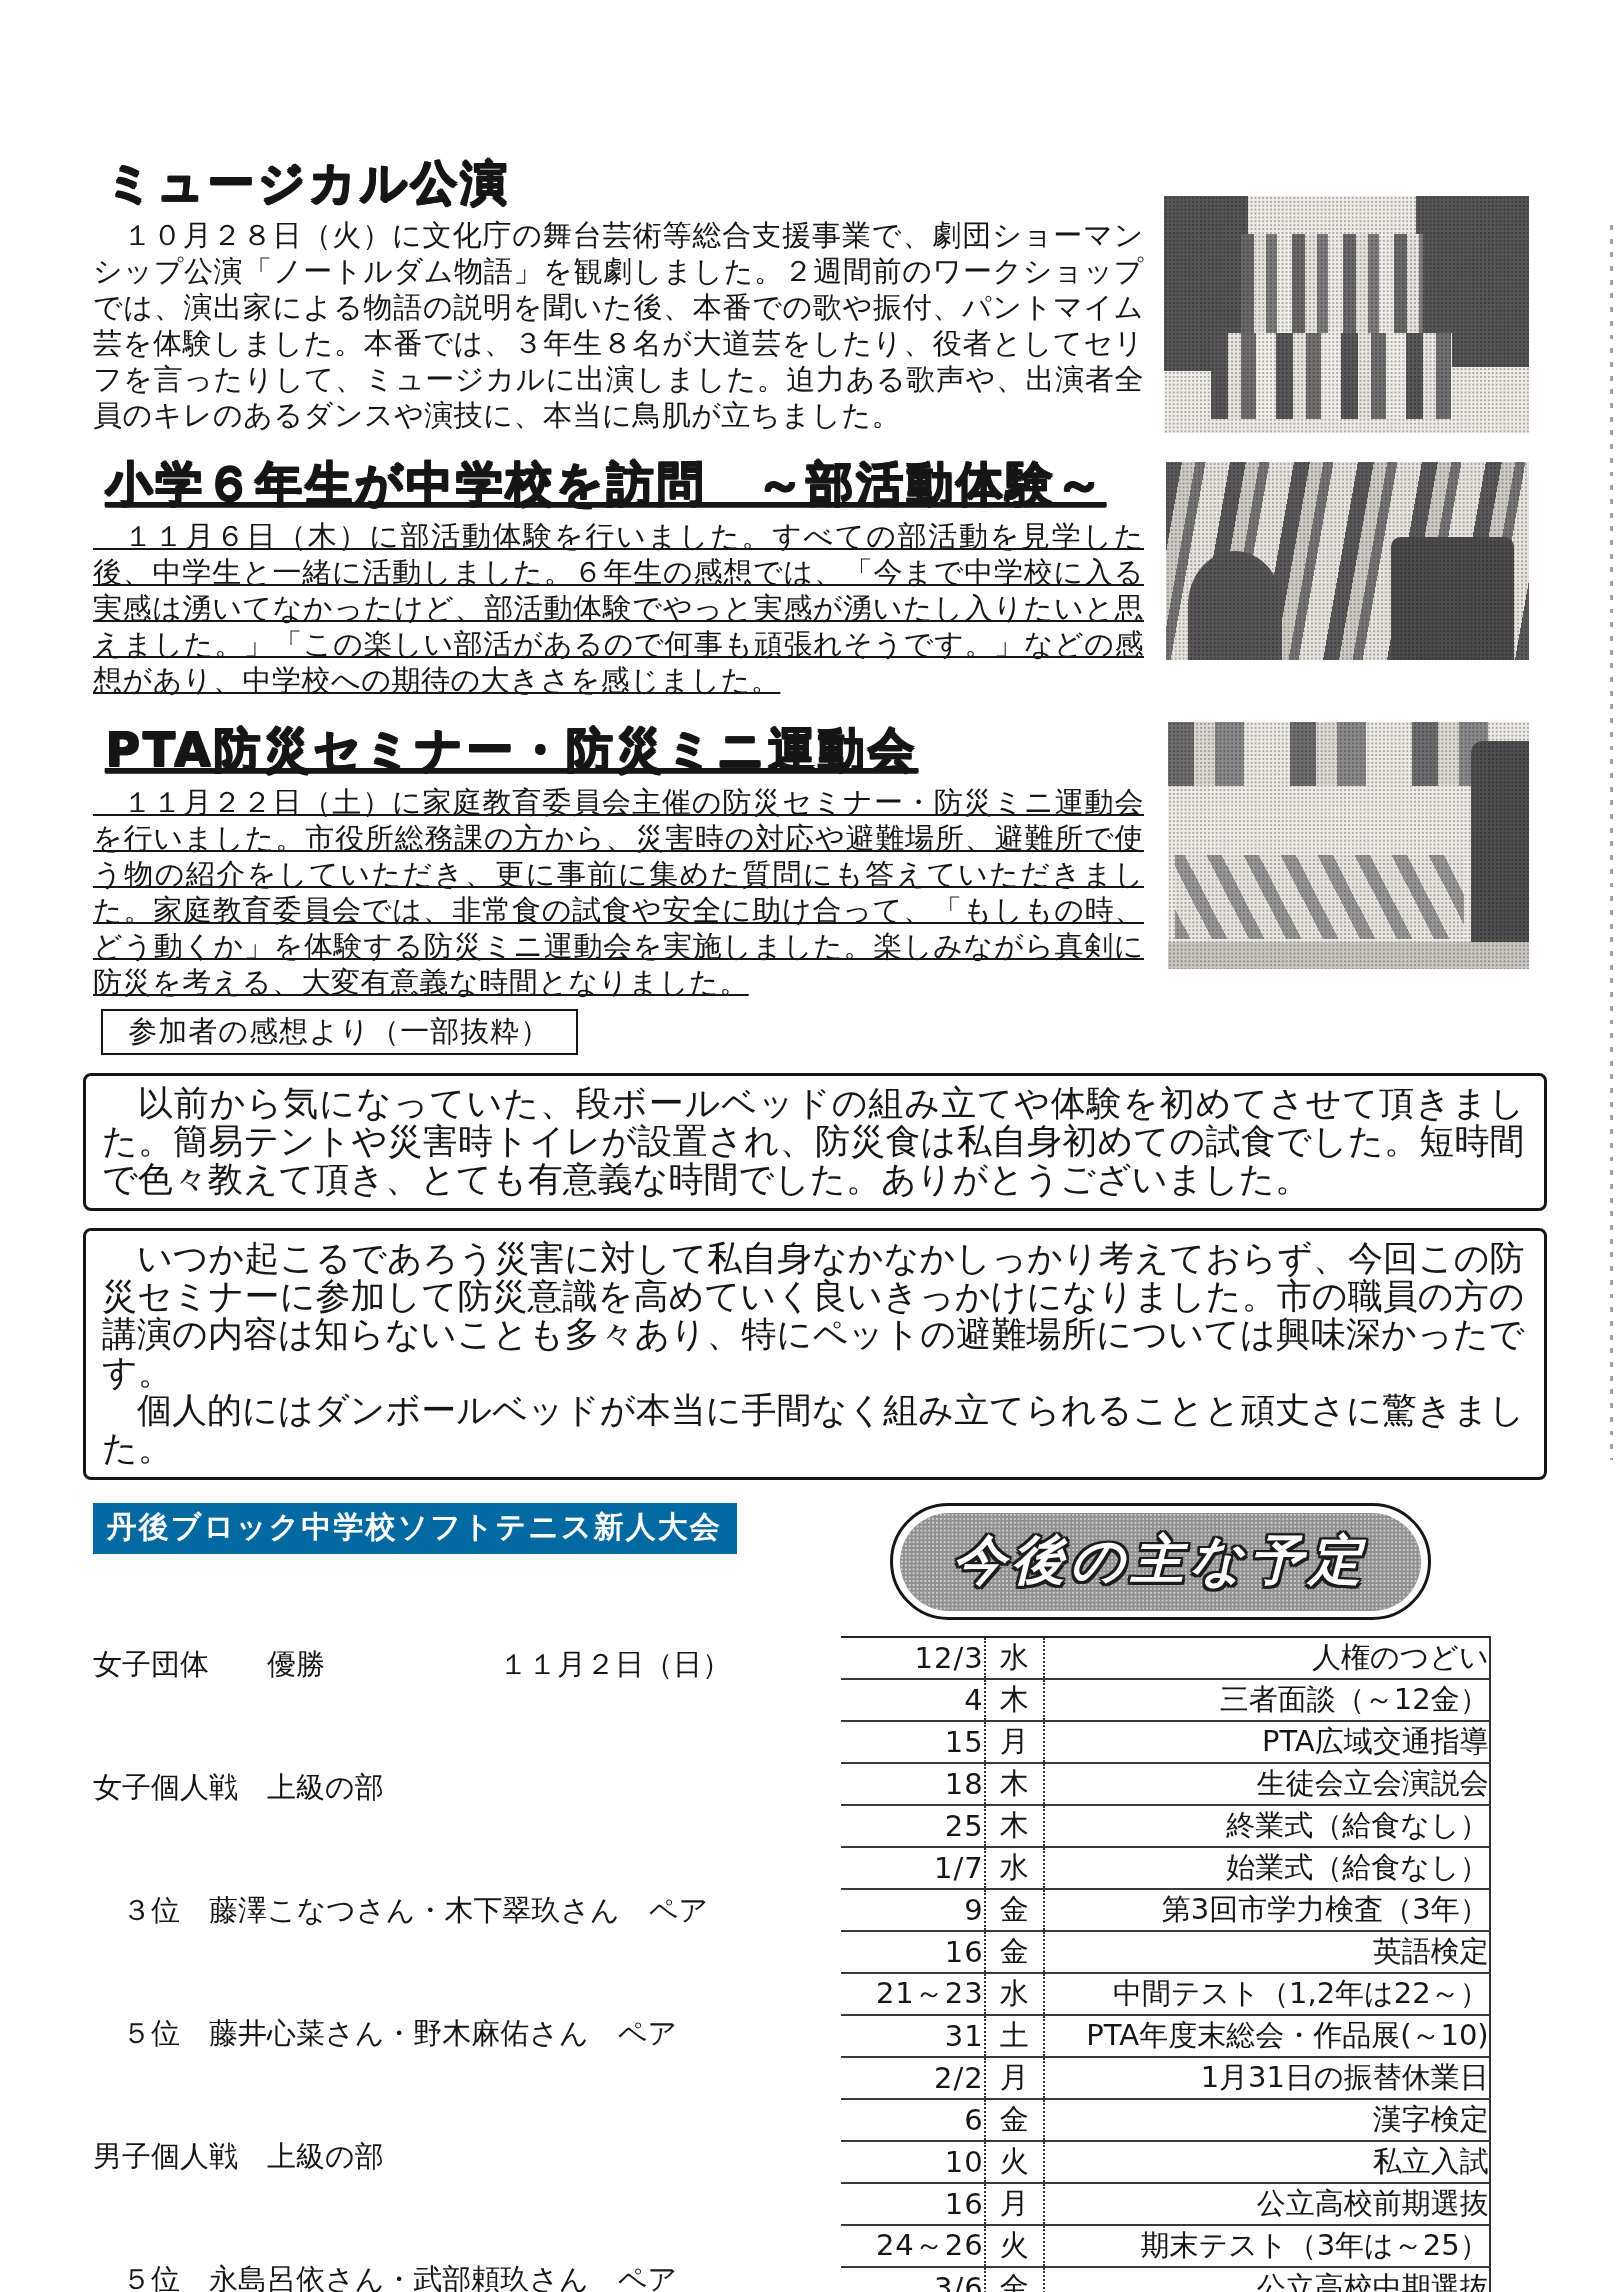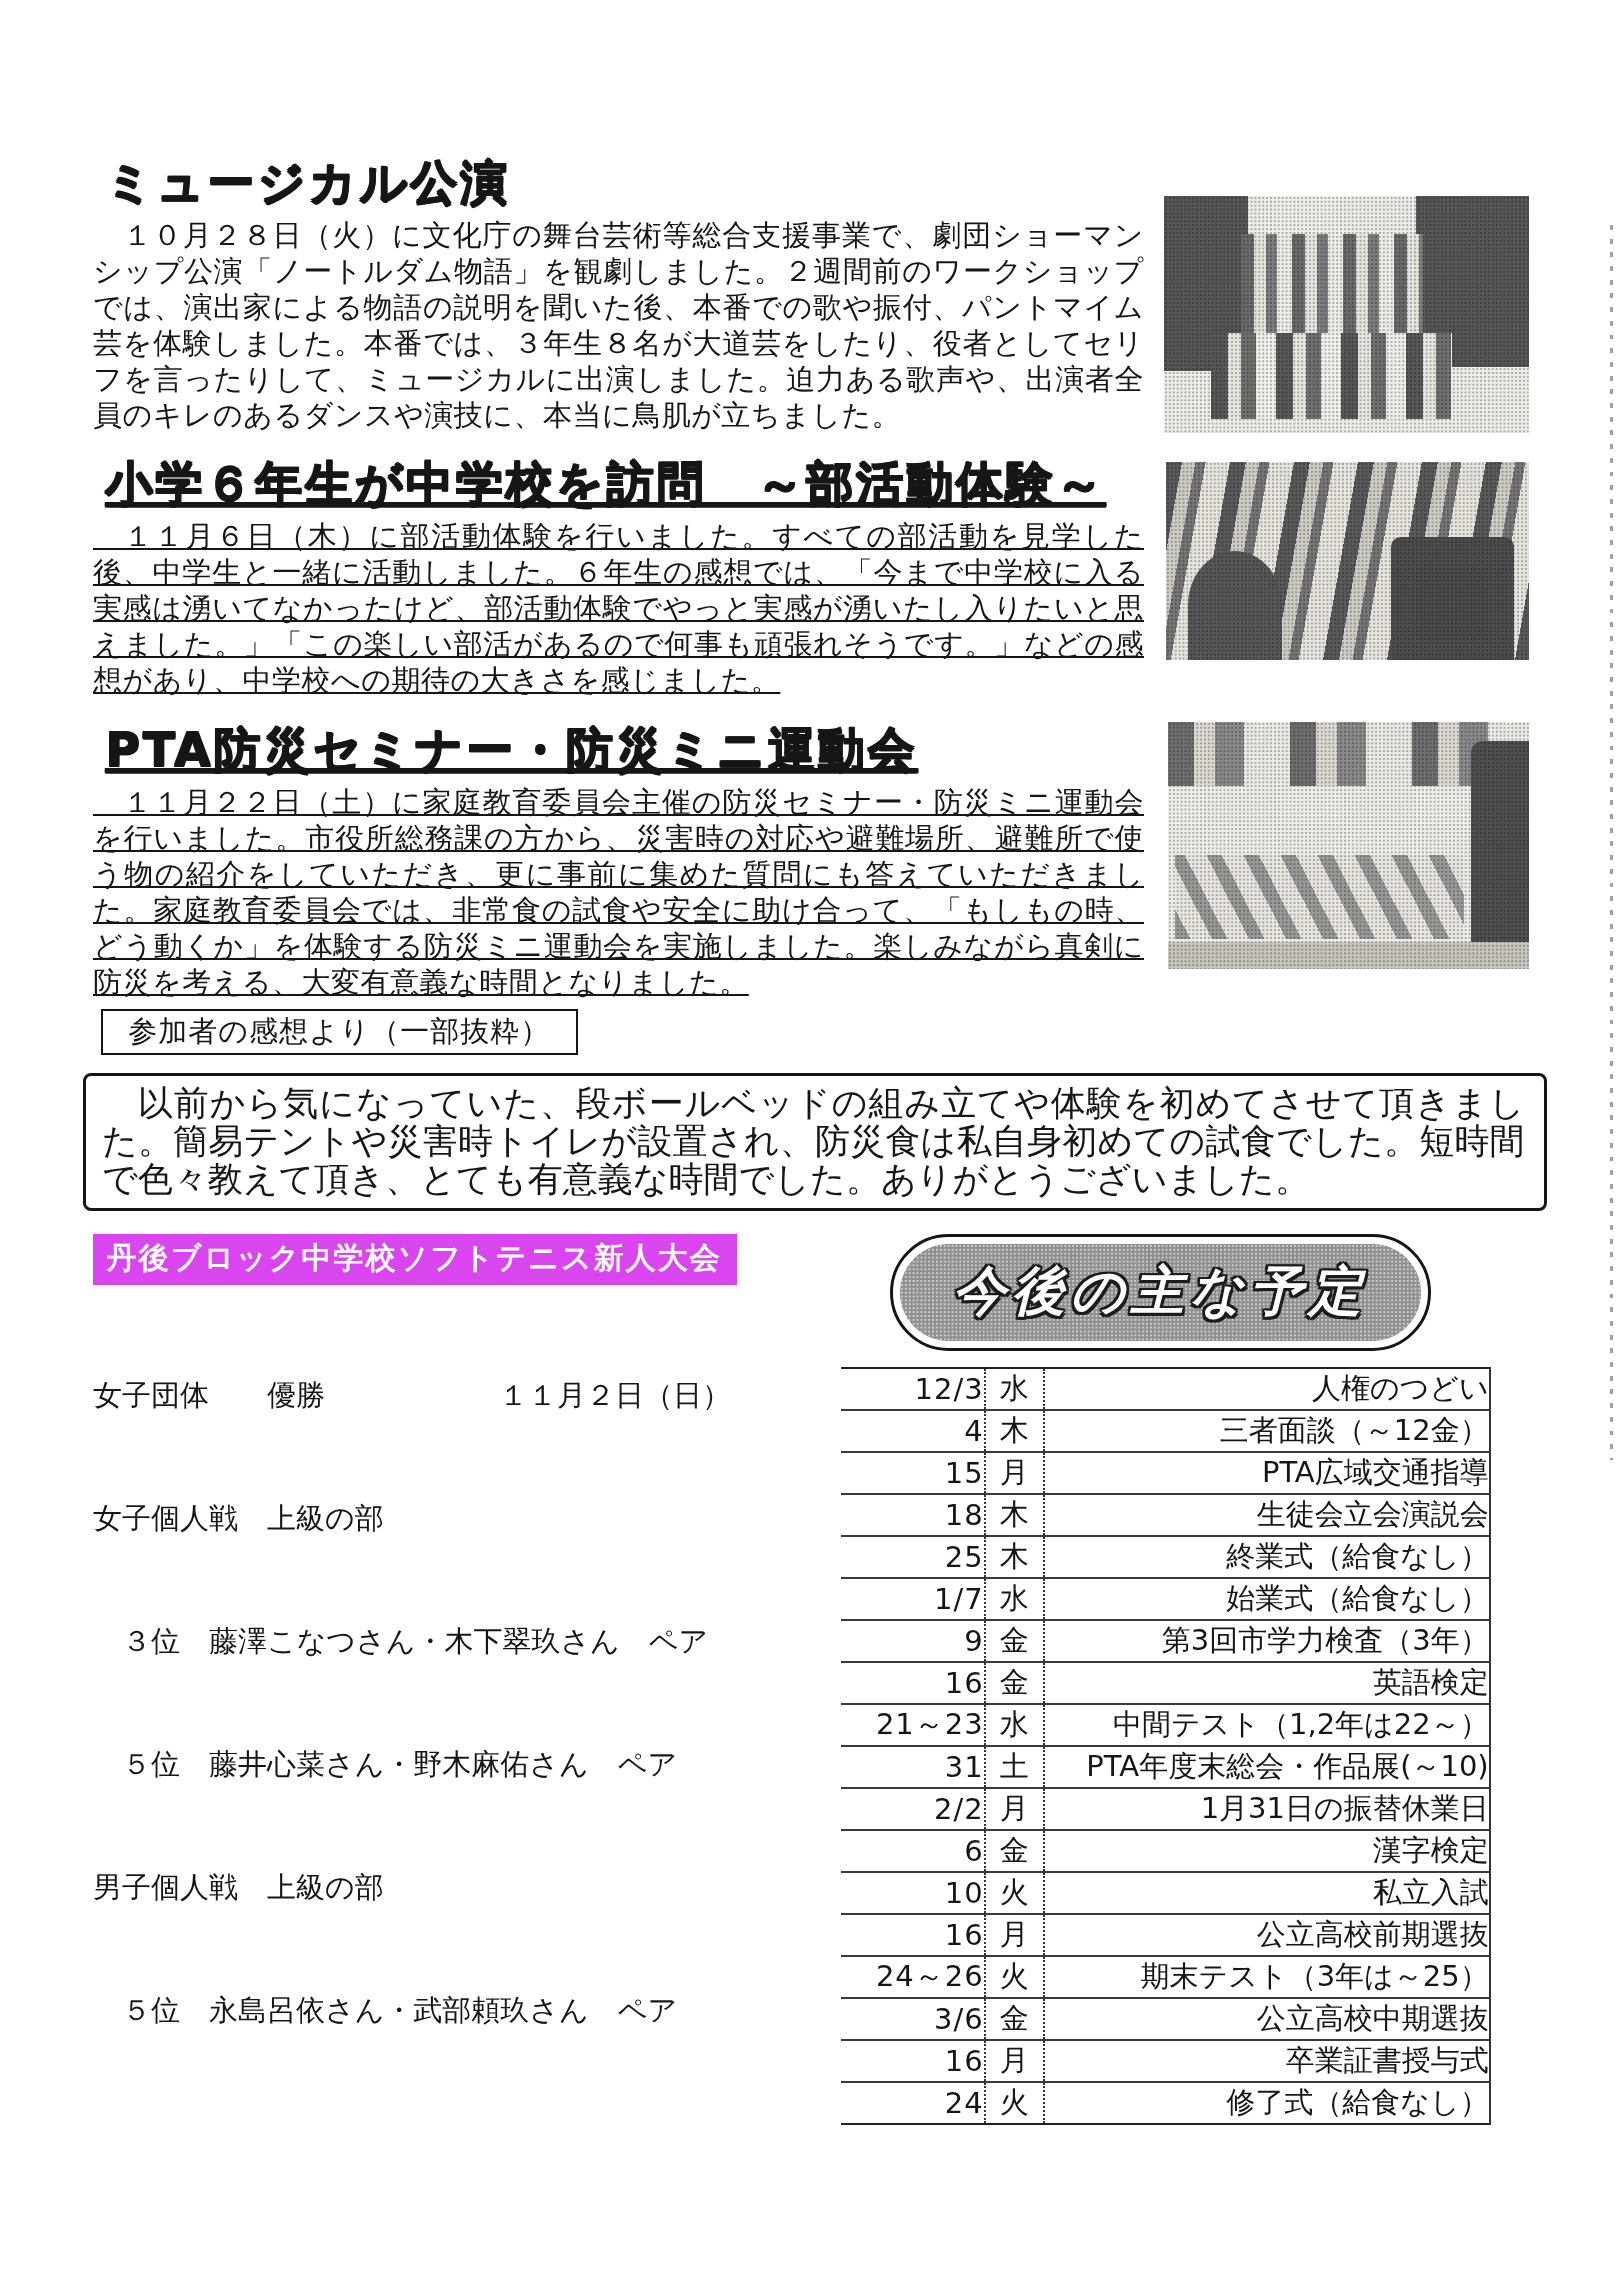--- a/index.html
+++ b/index.html
@@ -54,21 +54,21 @@
     font-size:35px;line-height:38px;text-align:justify;
   }
   .comment-box p{margin:0;white-space:pre-wrap;}
 
   
   .bottom{display:flex;margin-top:23.5px;}
   .col-left{width:733px;flex:none;}
   .col-right{flex:none;margin-left:14.7px;width:652px;}
 
   .black-bar{
-    display:inline-block;background:#d946ef;color:#fff;
+    display:inline-block;background:#0369a1;color:#fff;
     padding:3.9px 15.7px 5.9px 13.7px;font-size:30px;font-weight:bold;letter-spacing:2px;
   }
   .result-lines{margin:7.8px 0 0 0;font-size:29px;line-height:41px;white-space:pre-wrap;}
   .result-lines div{white-space:pre-wrap;}
 
   
   .banner-outer{
     margin:0 0 15.7px 49px;width:541px;box-sizing:border-box;
     border:3.4px solid #161616;border-radius:63px;padding:6.9px;background:#fff;
   }
@@ -145,20 +145,24 @@
         <div class="blk" style="left:0;top:0;width:100%;height:26%;background:repeating-linear-gradient(90deg,#6e6e6e 0 25.5px,#ddd9d2 25.5px 47px,#8a8a8a 47px 76px,#eceae4 76px 122px);"></div>
         <div class="blk" style="right:0;top:8%;width:16%;height:88%;background:#4f4f4f;border-radius:11.8px 0 0 0;"></div>
         <div class="blk" style="left:2%;bottom:12%;width:80%;height:34%;background:repeating-linear-gradient(63deg,#999 0 13.7px,#e9e6e0 13.7px 33px),repeating-linear-gradient(-63deg,rgba(110,110,110,.55) 0 13.7px,rgba(240,238,232,.55) 13.7px 33px);"></div>
         <div class="blk" style="left:0;bottom:0;width:100%;height:11%;background:#c9c6bf;"></div>
       </div>
       <div class="excerpt-label">参加者の感想より（一部抜粋）</div>
     </div>
 
     <div class="comment-box">
       <p>　以前から気になっていた、段ボールベッドの組み立てや体験を初めてさせて頂きました。簡易テントや災害時トイレが設置され、防災食は私自身初めての試食でした。短時間で色々教えて頂き、とても有意義な時間でした。ありがとうございました。</p>
+    </div>
+    <div class="comment-box">
+      <p>　いつか起こるであろう災害に対して私自身なかなかしっかり考えておらず、今回この防災セミナーに参加して防災意識を高めていく良いきっかけになりました。市の職員の方の講演の内容は知らないことも多々あり、特にペットの避難場所については興味深かったです。</p>
+      <p>　個人的にはダンボールベッドが本当に手間なく組み立てられることと頑丈さに驚きました。</p>
     </div>
 
     <div class="bottom">
 
       <div class="col-left">
         <span class="black-bar">丹後ブロック中学校ソフトテニス新人大会</span>
         <div class="result-lines">
           <div>女子団体　　優勝　　　　　　１１月２日（日）</div>
           <div>女子個人戦　上級の部</div>
           <div>　３位　藤澤こなつさん・木下翠玖さん　ペア</div>

